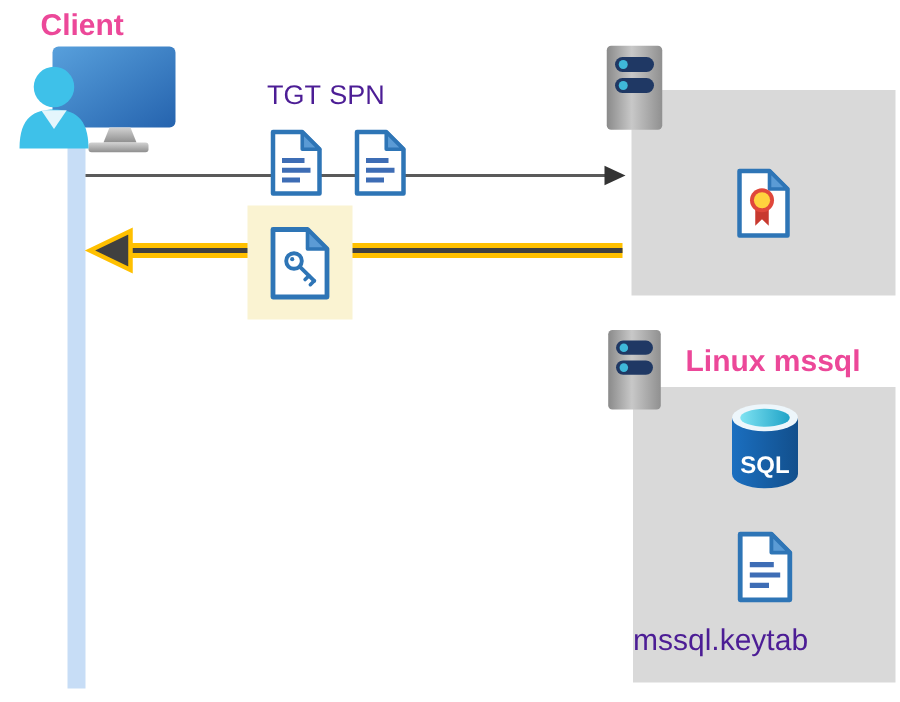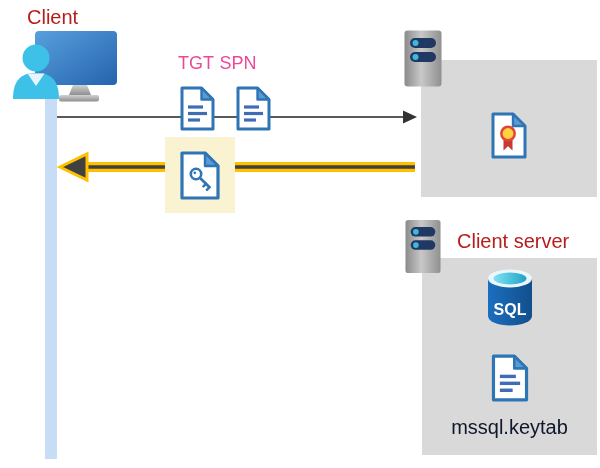--- a/index.html
+++ b/index.html
@@ -8,32 +8,32 @@
   .canvas {
     position: relative;
     width: 600px;
     height: 468px;
     background: #ffffff;
     overflow: hidden;
   }
   .abs { position: absolute; }
 
   .title {
-    font-weight: normal;
+    font-weight: bold;
     font-size: 20px;
-    color: #b91c1c;
+    color: #ec4899;
     line-height: 1.25;
   }
   .client-title { left: 27px; top: 5px; }
   .dc-title { left: 455px; top: 6px; width: 120px; }
   .linux-title { left: 457px; top: 229px; width: 140px; }
 
   .ticket-label {
     font-size: 18px;
-    color: #ec4899;
+    color: #4c1d95;
     width: 40px;
     text-align: center;
     top: 53px;
   }
   .tgt-label { left: 176px; }
   .spn-label { left: 218px; }
 
   .arrow-layer { left: 0; top: 0; z-index: 1; }
 
   .client-bar {
@@ -70,23 +70,22 @@
   .dc-server { left: 404px; top: 30px; }
   .linux-server { left: 405px; top: 218px; }
 
   .cert-icon { left: 70px; top: 52px; }
   .sql-icon { left: 50%; top: 11px; transform: translateX(-50%); }
   .keytab-doc { left: 50%; top: 96px; transform: translateX(-50%); }
 
   .keytab-label {
     left: 0; top: 158px;
     width: 100%;
-    text-align: center;
     font-size: 20px;
-    color: #0f172a;
+    color: #4c1d95;
   }
 </style>
 </head>
 <body>
 
 <div class="canvas">
 
   <svg class="abs arrow-layer" width="600" height="468" viewBox="0 0 600 468">
     <g>
       <line x1="57" y1="117" x2="404" y2="117" stroke="#5a5a5a" stroke-width="2"></line>
@@ -193,21 +192,21 @@
           <stop offset="1" stop-color="#909090"></stop>
       </linearGradient>
     </defs>
     <rect x="0.5" y="0.5" width="37" height="56" rx="3" fill="url(#gsrv2)"></rect>
     <rect x="6" y="8" width="26" height="10" rx="5" fill="#1f3864"></rect>
     <circle cx="11.5" cy="13" r="3" fill="#3fb8d9"></circle>
     <rect x="6" y="22" width="26" height="10" rx="5" fill="#1f3864"></rect>
     <circle cx="11.5" cy="27" r="3" fill="#3fb8d9"></circle>
   </svg>
 
-  <div class="abs title linux-title">Client server</div>
+  <div class="abs title linux-title">Linux mssql</div>
 
   <div class="abs gray-box linux-box">
     <svg class="abs sql-icon" width="48" height="57" viewBox="0 0 48 57">
       <defs>
         <linearGradient id="gsql" x1="0" y1="0" x2="1" y2="0">
           <stop offset="0" stop-color="#1b6fc0"></stop>
             <stop offset="1" stop-color="#124f8c"></stop>
         </linearGradient>
         <linearGradient id="gtop" x1="0" y1="0" x2="1" y2="0">
           <stop offset="0" stop-color="#7fe3f2"></stop>

